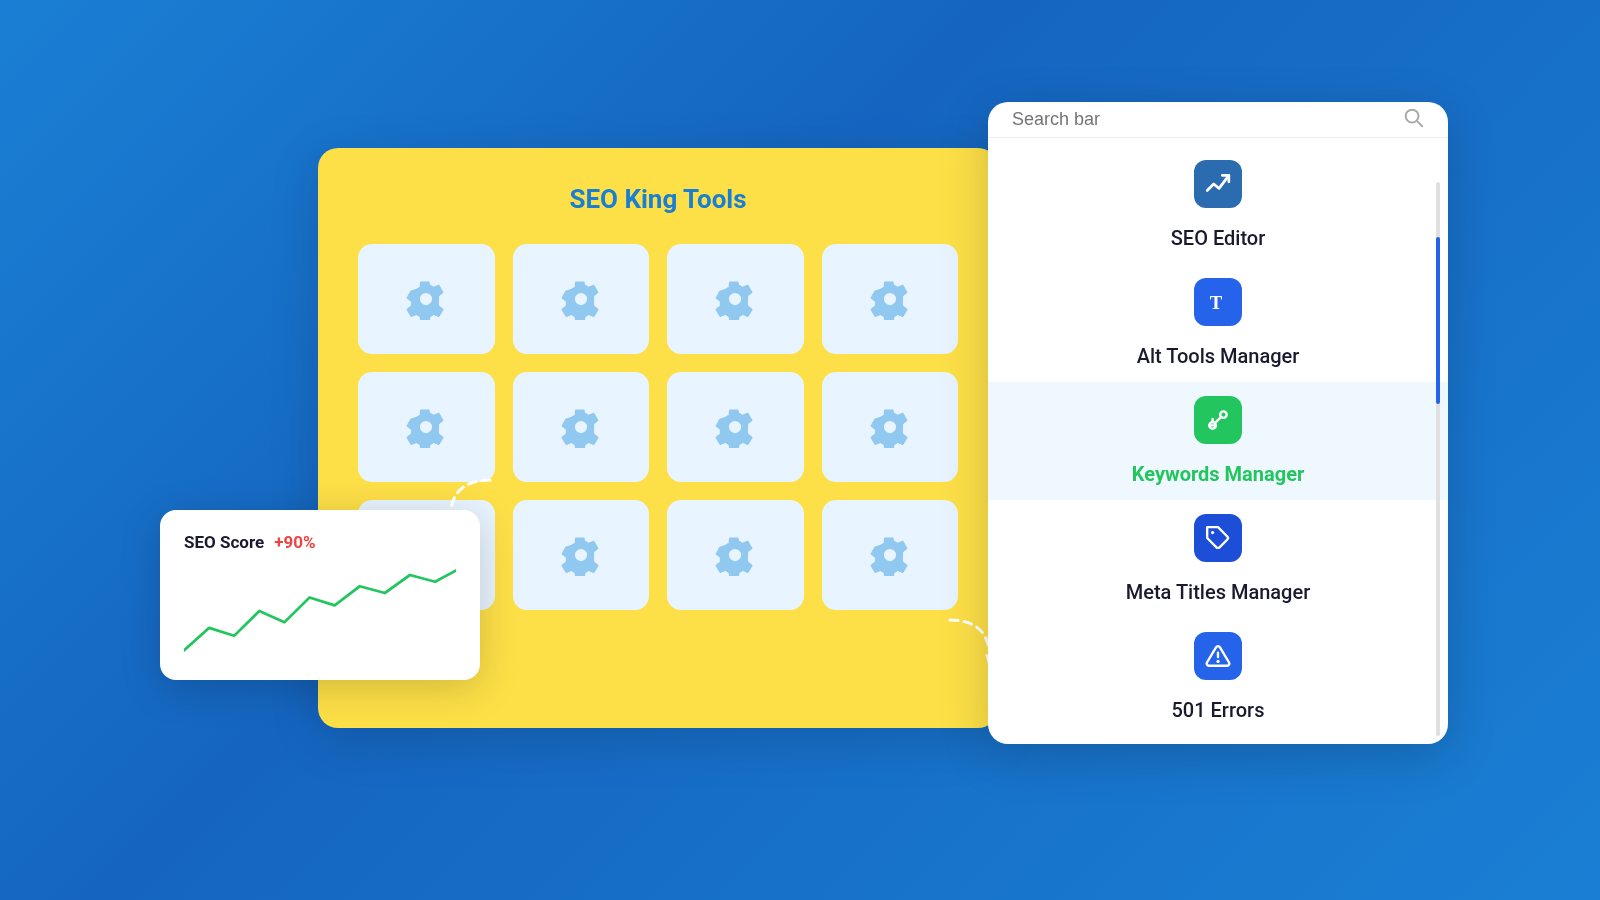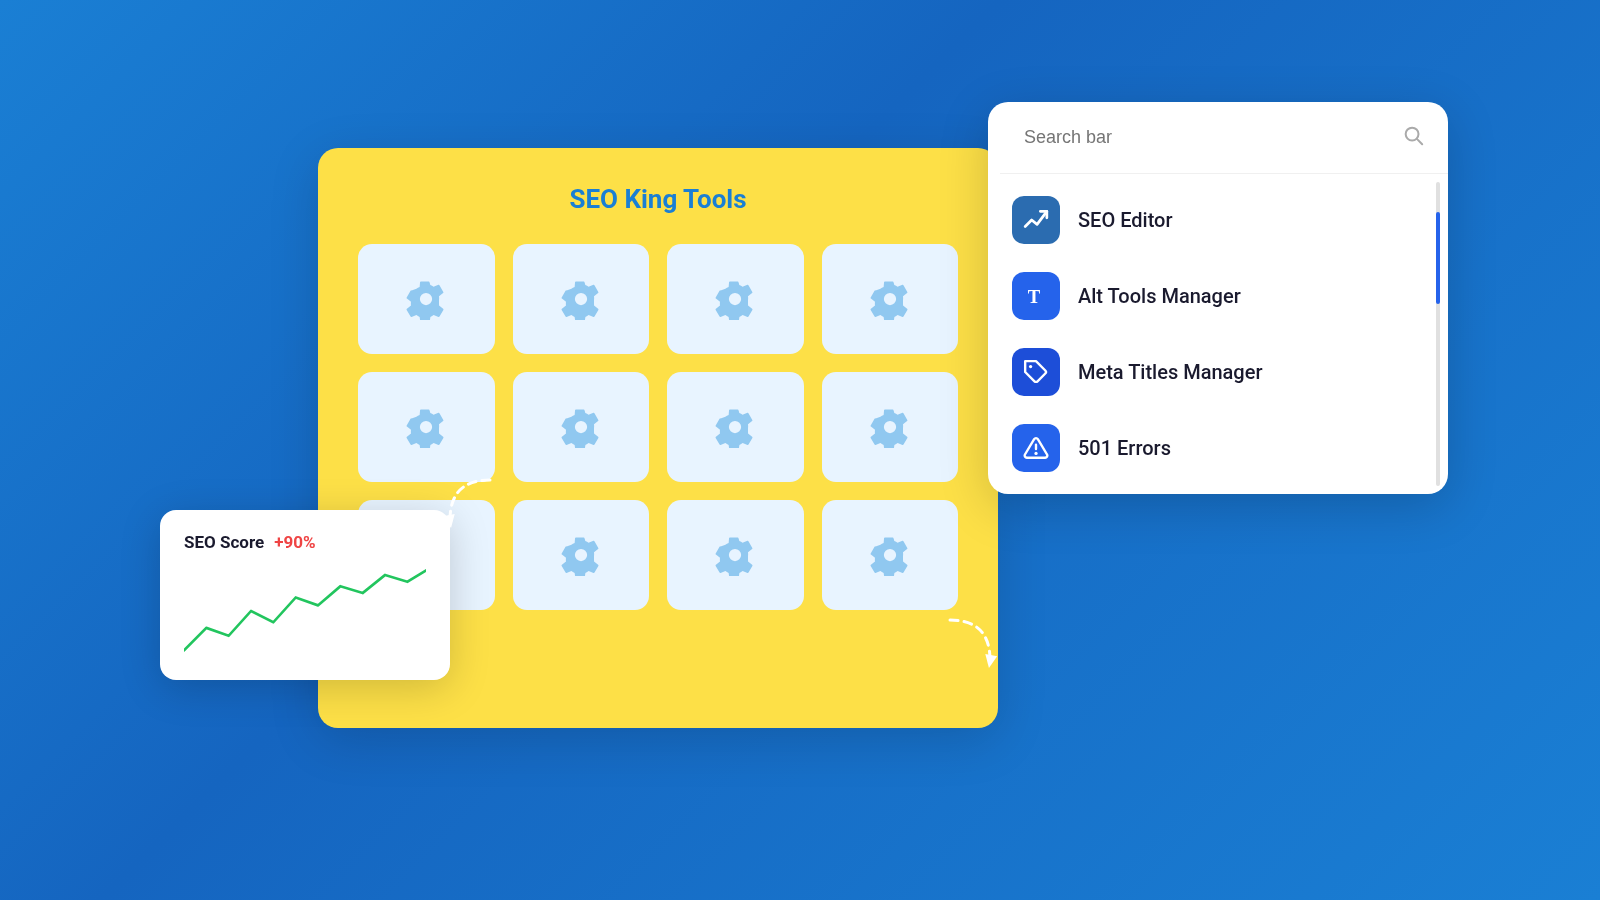--- a/index.html
+++ b/index.html
@@ -11,21 +11,21 @@
       background: linear-gradient(135deg, #1a7fd4 0%, #1565c0 40%, #1a7fd4 100%);
       font-family: -apple-system, BlinkMacSystemFont, 'Segoe UI', Roboto, sans-serif;
       position: relative;
     }
 
     
     .seo-score-card {
       position: absolute;
       left: 160px;
       top: 510px;
-      width: 290px;
+      width: 320px;
       height: 170px;
       background: #fff;
       border-radius: 16px;
       padding: 22px 24px 16px;
       box-shadow: 0 8px 40px rgba(0,0,0,0.18);
       z-index: 10;
     }
 
     .seo-score-header {
       display: flex;
@@ -105,23 +105,22 @@
       border-radius: 20px;
       box-shadow: 0 12px 50px rgba(0,0,0,0.18);
       padding: 0;
       z-index: 20;
       overflow: hidden;
     }
 
     .search-bar-row {
       display: flex;
       align-items: center;
-      padding: 22px 24px;
+      padding: 4px 24px;
       border-bottom: 1px solid #f0f0f0;
-      margin-left: 12px;
     }
 
     .search-input {
       flex: 1;
       border: none;
       outline: none;
       font-size: 18px;
       color: #aaa;
       background: transparent;
     }
@@ -136,20 +135,21 @@
       padding: 8px 0;
     }
 
     .menu-item {
       display: flex;
       align-items: center;
       gap: 18px;
       padding: 14px 24px;
       cursor: pointer;
       transition: background 0.15s;
+      flex-direction: column;
     }
 
     .menu-item.active {
       background: #f0f8ff;
     }
 
     .menu-icon {
       width: 48px;
       height: 48px;
       border-radius: 12px;
@@ -326,20 +326,32 @@
 
     <li class="menu-item">
       <div class="menu-icon blue2">
         <svg width="28" height="28" viewBox="0 0 24 24" fill="white">
           <text x="5" y="18" font-size="16" font-weight="bold" font-family="Georgia, serif" fill="white">T</text>
         </svg>
       </div>
       <span class="menu-label">Alt Tools Manager</span>
     </li>
 
+    <li class="menu-item active">
+      <div class="menu-icon green">
+        <svg width="26" height="26" viewBox="0 0 24 24" fill="none" stroke="white" stroke-width="2.2" stroke-linecap="round" stroke-linejoin="round">
+          <circle cx="7" cy="17" r="3"></circle>
+          <circle cx="17" cy="7" r="3"></circle>
+          <line x1="14" y1="10" x2="10" y2="14"></line>
+          <line x1="7" y1="14" x2="7" y2="11"></line>
+          <line x1="4" y1="17" x2="10" y2="17"></line>
+        </svg>
+      </div>
+      <span class="menu-label active-label">Keywords Manager</span>
+    </li>
 
     <li class="menu-item">
       <div class="menu-icon blue3">
         <svg width="26" height="26" viewBox="0 0 24 24" fill="none" stroke="white" stroke-width="2.2" stroke-linecap="round" stroke-linejoin="round">
           <path d="M20.59 13.41l-7.17 7.17a2 2 0 0 1-2.83 0L2 12V2h10l8.59 8.59a2 2 0 0 1 0 2.82z"></path>
           <line x1="7" y1="7" x2="7.01" y2="7" stroke-width="3"></line>
         </svg>
       </div>
       <span class="menu-label">Meta Titles Manager</span>
     </li>

